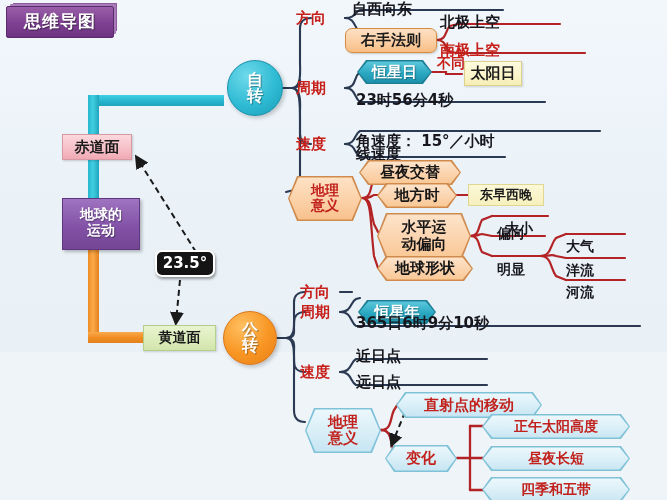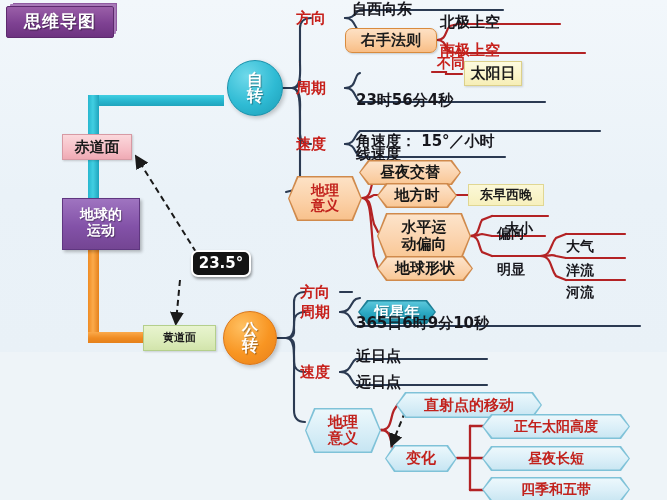--- a/index.html
+++ b/index.html
@@ -46,21 +46,21 @@
   .box-purple{
     background:linear-gradient(180deg,#9f74c0 0%,#8352a8 55%,#744593 100%);
     border:1px solid #5f3680;color:#fff;font-size:14px;font-weight:bold;
     box-shadow:2px 2px 3px rgba(0,0,0,.25);
     text-shadow:1px 1px 1px rgba(0,0,0,.35);
     flex-direction:column;
     font-family:Liberation Mono, monospace;
   }
   .box-green{
     background:linear-gradient(180deg,#e8f4cf 0%,#dcecbb 60%,#d2e4ab 100%);
-    border:1px solid #b4cf8c;color:#1b1b1b;font-size:11px;font-weight:bold;
+    border:1px solid #b4cf8c;color:#1b1b1b;font-size:14px;font-weight:bold;
     box-shadow:1px 1px 2px rgba(0,0,0,.15);
   }
   .box-badge{
     background:#141414;border:2px solid #ffffff;border-radius:7px;
     color:#ffffff;font-size:15px;font-weight:bold;
     box-shadow:1px 2px 3px rgba(0,0,0,.4);
   }
   .box-yellow{
     background:linear-gradient(180deg,#fdfbe0 0%,#faf4c9 60%,#f6eeb6 100%);
     border:1px solid #dcd08a;color:#1b1b1b;font-size:15px;font-weight:bold;
@@ -245,38 +245,44 @@
 
   <div class="node title-box">思维导图</div>
 
   <div class="node box-pink" style="left:62px;top:134px;width:70px;height:26px;">赤道面</div>
 
   <div class="node box-purple" style="left:62px;top:198px;width:78px;height:52px;">
     <span>地球的</span>
     <span>运动</span>
   </div>
 
-  <div class="node box-badge" style="left:155px;top:250px;width:60px;height:27px;margin-left:36px;">23.5°</div>
+  <div class="node box-badge" style="left:155px;top:250px;width:60px;height:27px;">23.5°</div>
 
   <div class="node box-green" style="left:143px;top:325px;width:73px;height:26px;">黄道面</div>
 
   <div class="node circle c-cyan" style="left:227px;top:60px;width:56px;height:56px;">
     <span>自</span>
     <span>转</span>
   </div>
 
   <div class="lbl lbl-red" style="left:296px;top:9px;">方向</div>
   <div class="lbl lbl-red" style="left:296px;top:79px;">周期</div>
   <div class="lbl lbl-red" style="left:296px;top:135px;">速度</div>
 
   <div class="lbl lbl-dark" style="left:352px;top:0px;">自西向东</div>
   <div class="node box-orange-r" style="left:345px;top:28px;width:92px;height:25px;">右手法则</div>
   <div class="lbl lbl-dark" style="left:440px;top:13px;">北极上空</div>
   <div class="lbl lbl-red" style="left:440px;top:41px;">南极上空</div>
 
+  <div class="hex-wrap hx-teal" style="left:357px;top:60px;width:75px;height:24px;">
+    <div class="hex-outer"></div>
+    <div class="hex-inner">
+        <span>恒星日</span>
+      </div>
+  </div>
   <div class="lbl lbl-red-s" style="left:437px;top:55px;">不同</div>
   <div class="node box-yellow" style="left:464px;top:61px;width:58px;height:25px;">太阳日</div>
   <div class="lbl lbl-dark" style="left:356px;top:91px;">23时56分4秒</div>
 
   <div class="lbl lbl-dark" style="left:356px;top:132px;">角速度： 15°／小时</div>
   <div class="lbl lbl-dark" style="left:356px;top:145px;">线速度</div>
 
   <div class="hex-wrap hx-peach" style="left:288px;top:176px;width:74px;height:45px;">
     <div class="hex-outer"></div>
     <div class="hex-inner">

